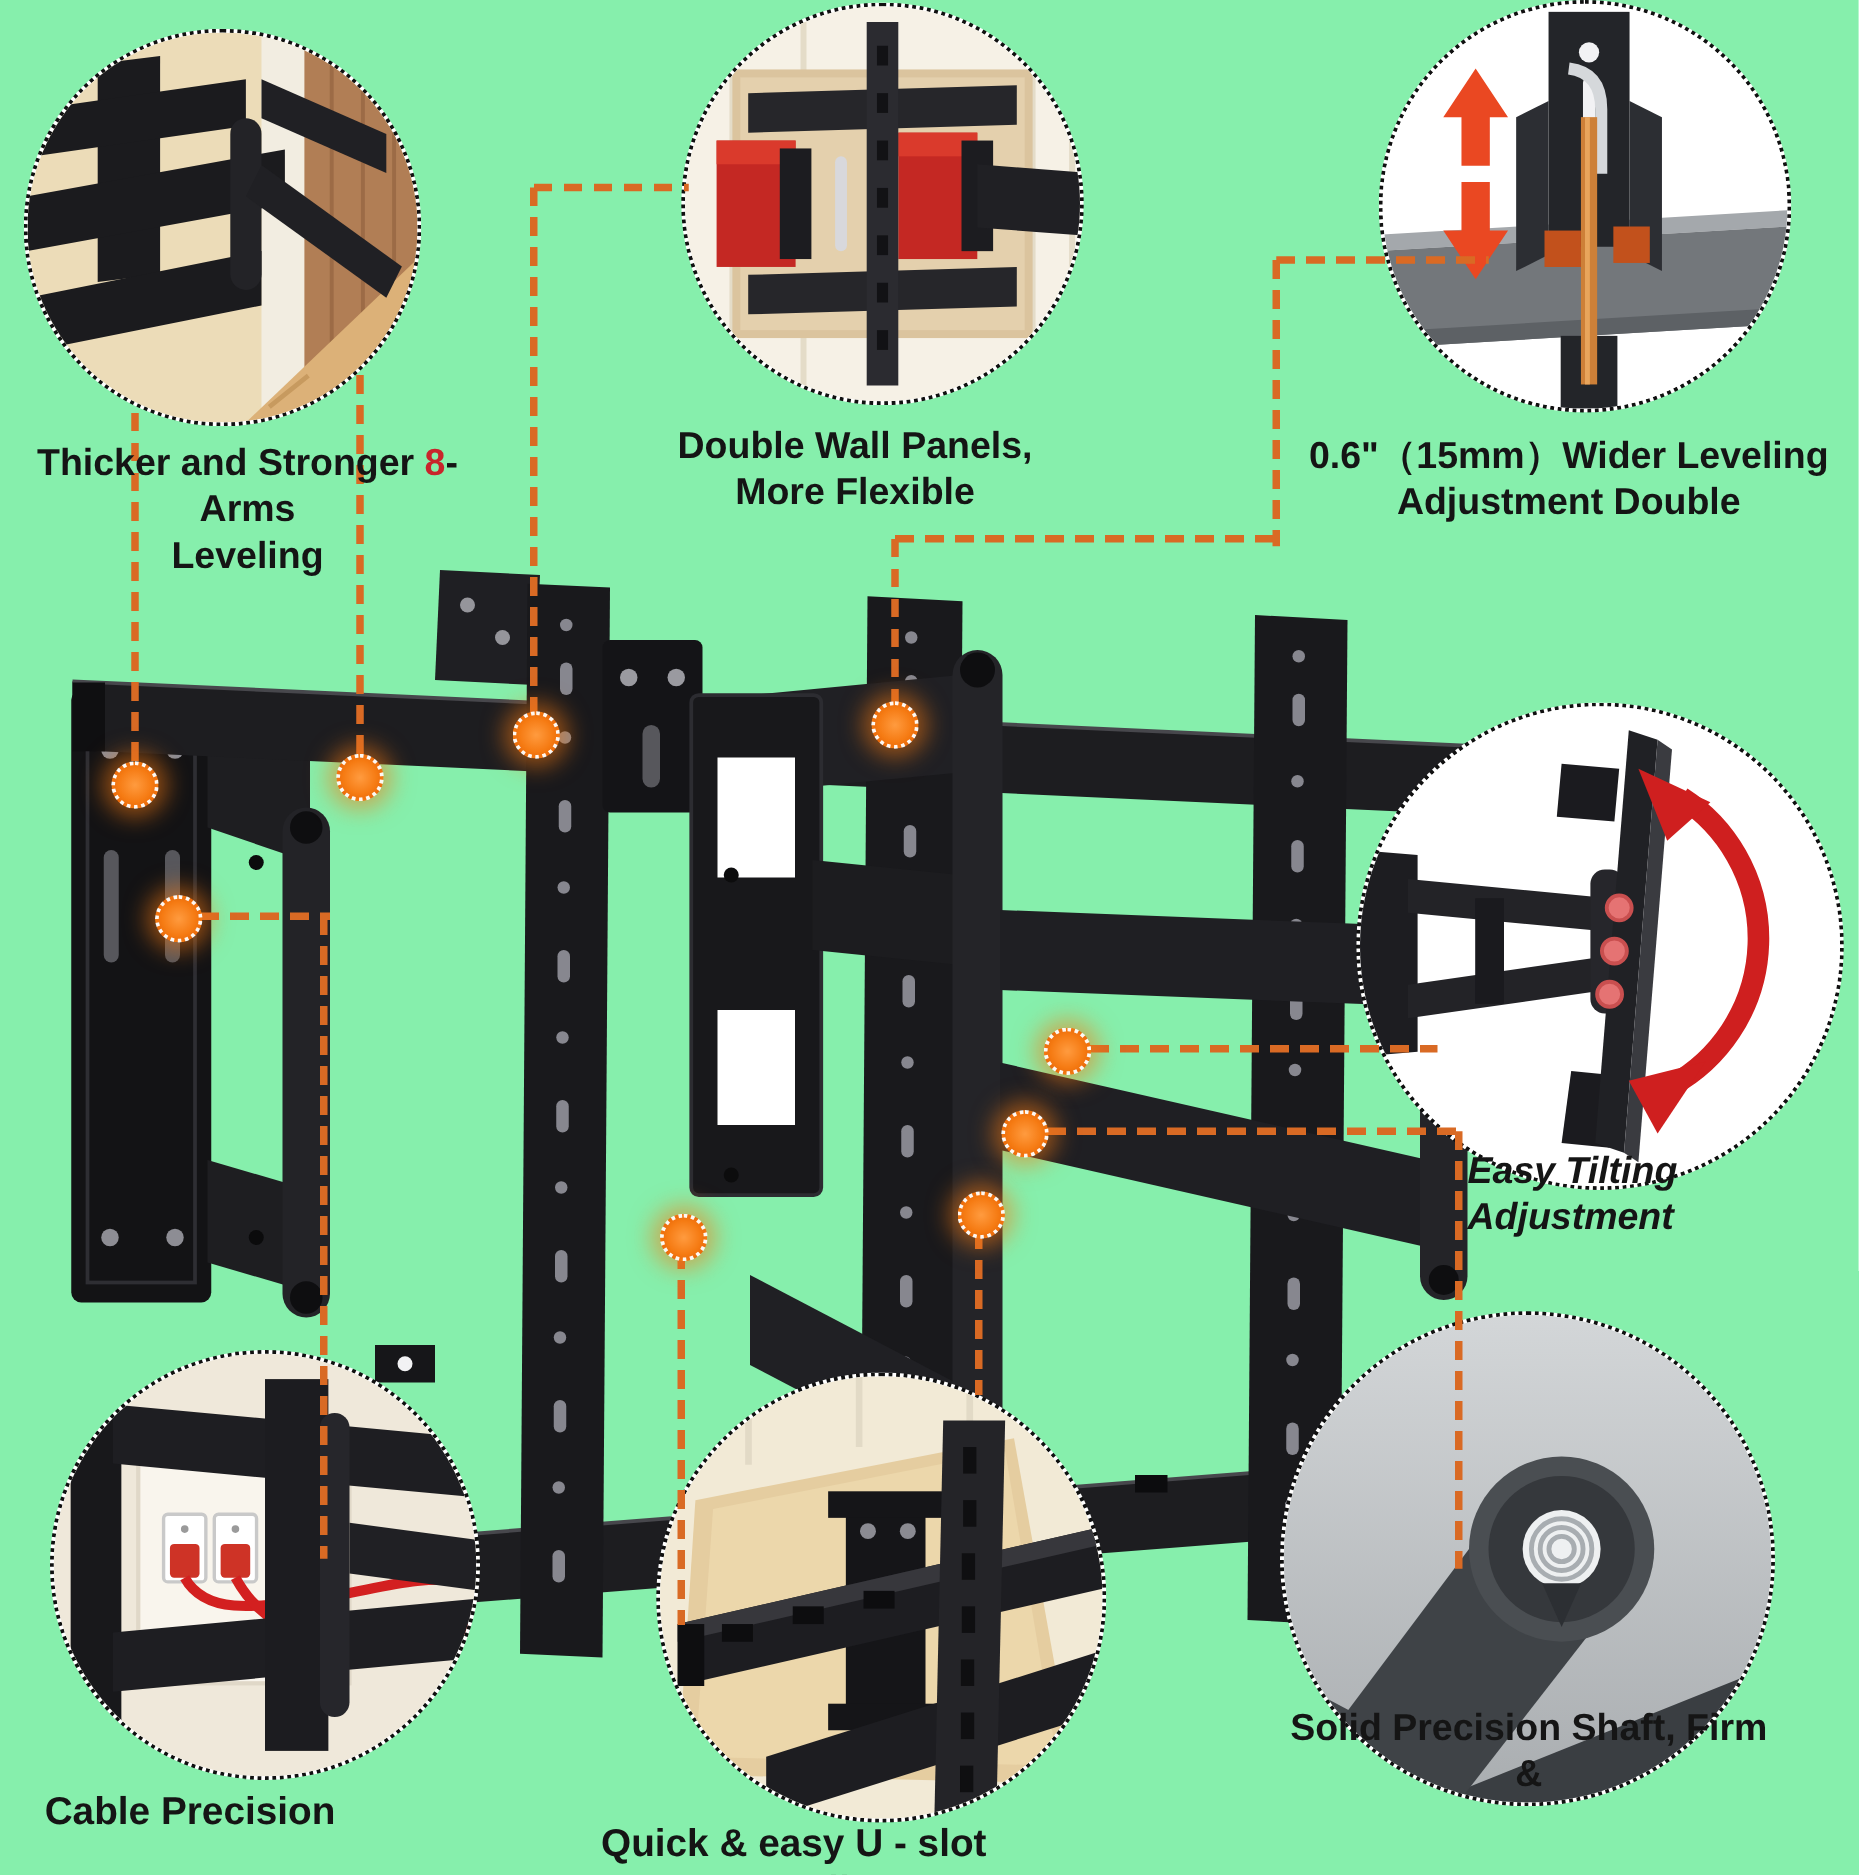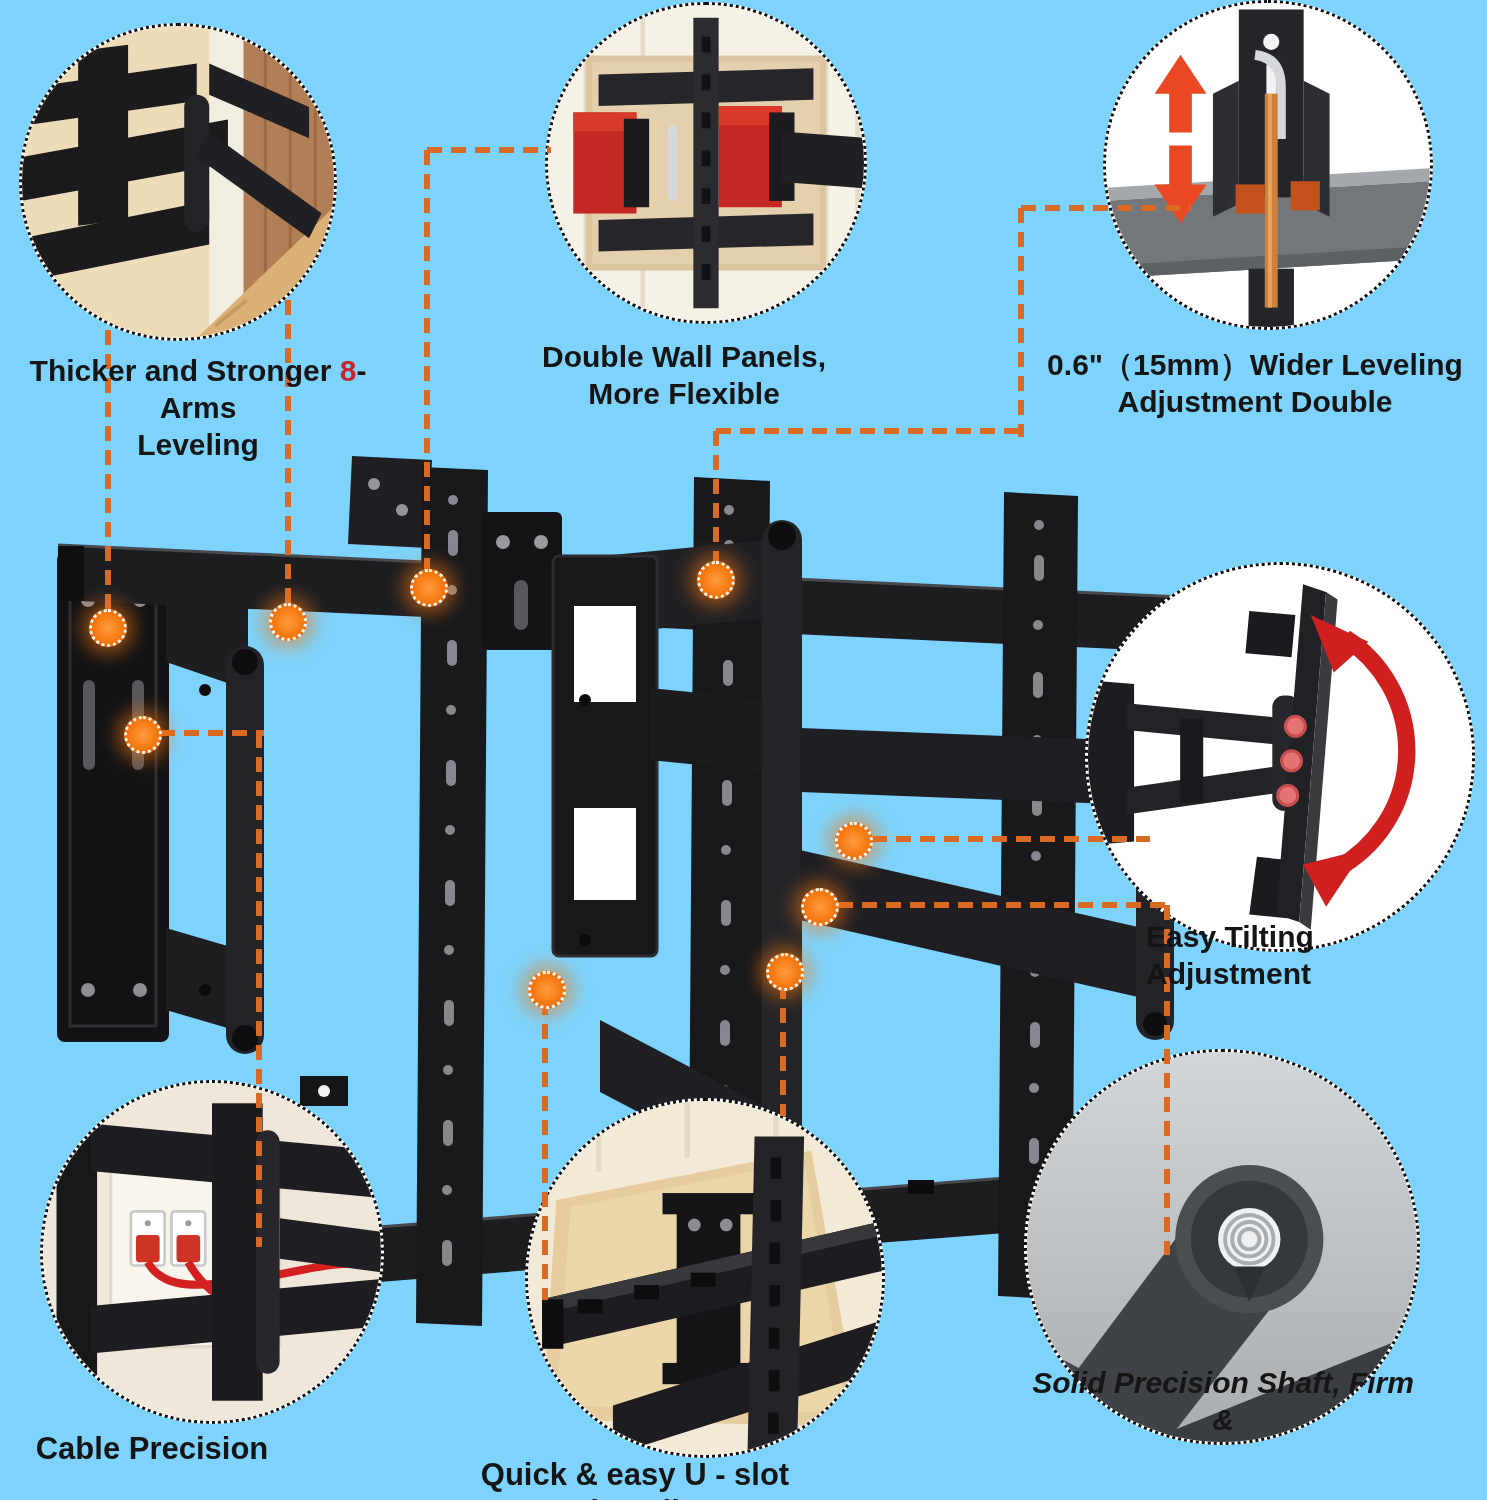--- a/index.html
+++ b/index.html
@@ -1,17 +1,17 @@
 <!DOCTYPE html>
 <html><head>
 <meta charset="utf-8">
 <style>
   html,body{margin:0;padding:0;background:#ffffff;}
   #canvas{
-    position:relative;width:1487px;height:1500px;background:#7dd3fc;
+    position:relative;width:1487px;height:1500px;background:#86efac;
     font-family:"Liberation Sans",sans-serif;overflow:hidden;
   }
   .layer{position:absolute;left:0;top:0;width:100%;height:100%;}
   svg.product{position:absolute;left:0;top:0;width:1487px;height:1500px;z-index:1;}
   .callout-circle{
     position:absolute;border-radius:50%;border:3px dotted #101010;
     overflow:hidden;z-index:2;box-sizing:border-box;background:#fff;
   }
   .callout-circle svg{display:block;width:100%;height:100%;}
   #connector-layer{z-index:5;pointer-events:none;}
@@ -360,23 +360,23 @@
   <div class="caption" style="left:504px;top:338px;width:360px;">
     <span class="cline-block">Double Wall Panels,</span>
     <span class="cline-block">More Flexible</span>
   </div>
 
   <div class="caption" style="left:1040px;top:346px;width:430px;">
     <span class="cline-block">0.6"（15mm）Wider Leveling</span>
     <span class="cline-block">Adjustment Double</span>
   </div>
 
-  <div class="caption caption-left" style="left:1146px;top:918px;width:305px;">Easy Tilting Adjustment</div>
+  <div class="caption caption-left" style="left:1174px;top:918px;width:305px;font-style:italic;">Easy Tilting Adjustment</div>
 
   <div class="caption" style="left:2px;top:1430px;width:300px;font-size:31px;">Cable Precision</div>
 
   <div class="caption" style="left:440px;top:1456px;width:390px;font-size:31px;">Quick &amp; easy U - slot install</div>
 
-  <div class="caption" style="left:1018px;top:1364px;width:410px;font-style:italic;">
+  <div class="caption" style="left:1018px;top:1364px;width:410px;">
     <span class="cline-block">Solid Precision Shaft, Firm &amp;</span>
   </div>
 
 </div>
 
 </body></html>

